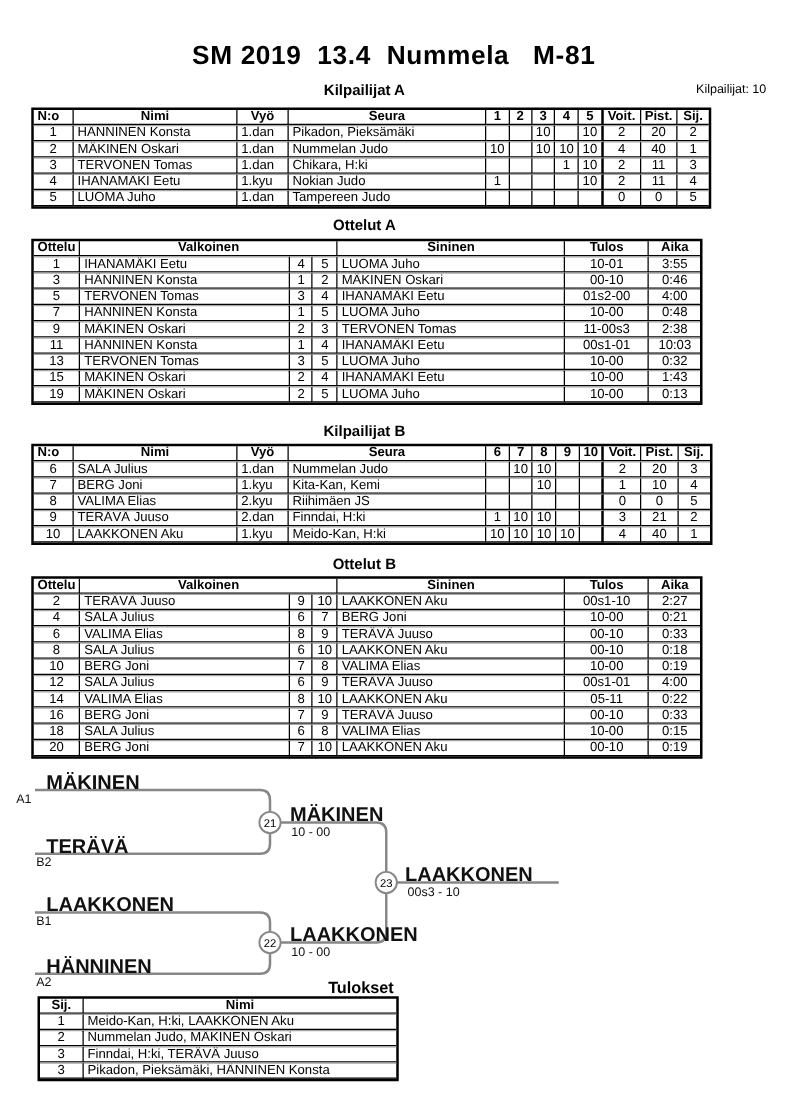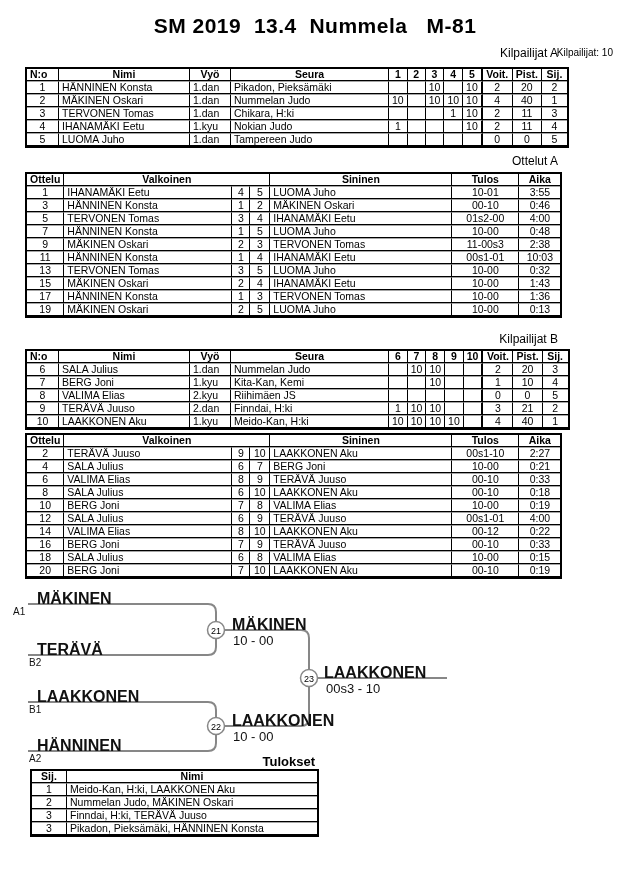--- a/index.html
+++ b/index.html
@@ -1,42 +1,42 @@
 <!DOCTYPE html>
 <html><head>
 <meta charset="utf-8">
 <style>
   html,body{margin:0;padding:0;background:#fff;}
   .page{position:relative;width:630px;height:891px;background:#fff;overflow:hidden;
         font-family:"Liberation Sans",sans-serif;color:#000;}
-  .title{margin-top:14px;width:630px;text-align:center;font-size:21px;font-weight:bold;
+  .title{margin-top:33px;width:630px;text-align:center;font-size:21px;font-weight:bold;
          white-space:pre;letter-spacing:0.5px;}
   .subhead{position:relative;height:13px;margin-top:8px;}
-  .heading{width:533px;margin-left:25px;text-align:right;font-size:12px;font-weight:normal;}
+  .heading{width:533px;margin-left:25px;text-align:center;font-size:12px;font-weight:bold;}
   .count{position:absolute;top:1px;right:17px;font-size:10px;padding-left:45px;}
 
   table{border-collapse:separate;border-spacing:0;table-layout:fixed;
         border:2px solid #000;margin-left:25px;background:#fff;}
   th,td{font-family:"Liberation Sans",sans-serif;font-size:10.5px;height:11px;line-height:11px;
         padding:0 3px;border-right:1px solid #000;border-bottom:1px solid #000;
         overflow:hidden;white-space:nowrap;}
   th{font-weight:bold;text-align:center;}
   th:last-child,td:last-child{border-right:none;}
   tbody td{border-top:1px solid #a6a6a6;}
   .l{text-align:left;} .c{text-align:center;}
   .sep{border-right:2px solid #000 !important;}
 
   .mt6{margin-top:6px;} .mt14{margin-top:14px;} .mt8{margin-top:8px;}
   .tbl-a{margin-top:8px;} .tbl-ma{margin-top:4px;} .tbl-b{margin-top:3px;} .tbl-mb{margin-top:3px;}
 
   .bracket{position:relative;height:180px;margin-top:10px;width:630px;}
   .bracket svg{position:absolute;left:0;top:0;}
   .blab{position:absolute;font-size:16px;font-weight:bold;color:#111;white-space:nowrap;}
   .bseed{position:absolute;font-size:10px;color:#111;white-space:nowrap;}
-  .bscore{position:absolute;font-size:13px;color:#111;white-space:nowrap;}
+  .bscore{position:absolute;font-size:10px;color:#111;white-space:nowrap;}
   .tulokset-heading{position:absolute;left:30px;top:165px;width:285px;text-align:right;
                     font-size:13px;font-weight:bold;}
   .tbl-res{margin-left:30px;}
   .cnum{font-size:9px;fill:#000;font-family:"Liberation Sans",sans-serif;}
 </style>
 </head>
 <body>
 
 <div class="page">
 
@@ -253,29 +253,20 @@
         <tr>
           <td class="c">15</td>
           <td class="l">MÄKINEN Oskari</td>
           <td class="c">2</td>
           <td class="c">4</td>
           <td class="l">IHANAMÄKI Eetu</td>
           <td class="c">10-00</td>
           <td class="c">1:43</td>
         </tr>
 
-        <tr>
-          <td class="c">17</td>
-          <td class="l">HÄNNINEN Konsta</td>
-          <td class="c">1</td>
-          <td class="c">3</td>
-          <td class="l">TERVONEN Tomas</td>
-          <td class="c">10-00</td>
-          <td class="c">1:36</td>
-        </tr>
 
         <tr>
           <td class="c">19</td>
           <td class="l">MÄKINEN Oskari</td>
           <td class="c">2</td>
           <td class="c">5</td>
           <td class="l">LUOMA Juho</td>
           <td class="c">10-00</td>
           <td class="c">0:13</td>
         </tr>
@@ -387,20 +378,21 @@
           <td class="c">10</td>
           <td class="c">10</td>
           <td class="c sep"></td>
           <td class="c">4</td>
           <td class="c">40</td>
           <td class="c">1</td>
         </tr>
       </tbody>
   </table>
 
+  <div class="heading mt8">Ottelut B</div>
 
   <table class="tbl-mb">
     <colgroup>
       <col style="width:37px">
         <col style="width:168px">
         <col style="width:18px">
         <col style="width:20px">
       <col style="width:182px">
         <col style="width:67px">
         <col style="width:41px">
@@ -475,21 +467,21 @@
           <td class="c">00s1-01</td>
           <td class="c">4:00</td>
         </tr>
 
         <tr>
           <td class="c">14</td>
           <td class="l">VALIMA Elias</td>
           <td class="c">8</td>
           <td class="c">10</td>
           <td class="l">LAAKKONEN Aku</td>
-          <td class="c">00-12</td>
+          <td class="c">05-11</td>
           <td class="c">0:22</td>
         </tr>
 
         <tr>
           <td class="c">16</td>
           <td class="l">BERG Joni</td>
           <td class="c">7</td>
           <td class="c">9</td>
           <td class="l">TERÄVÄ Juuso</td>
           <td class="c">00-10</td>

